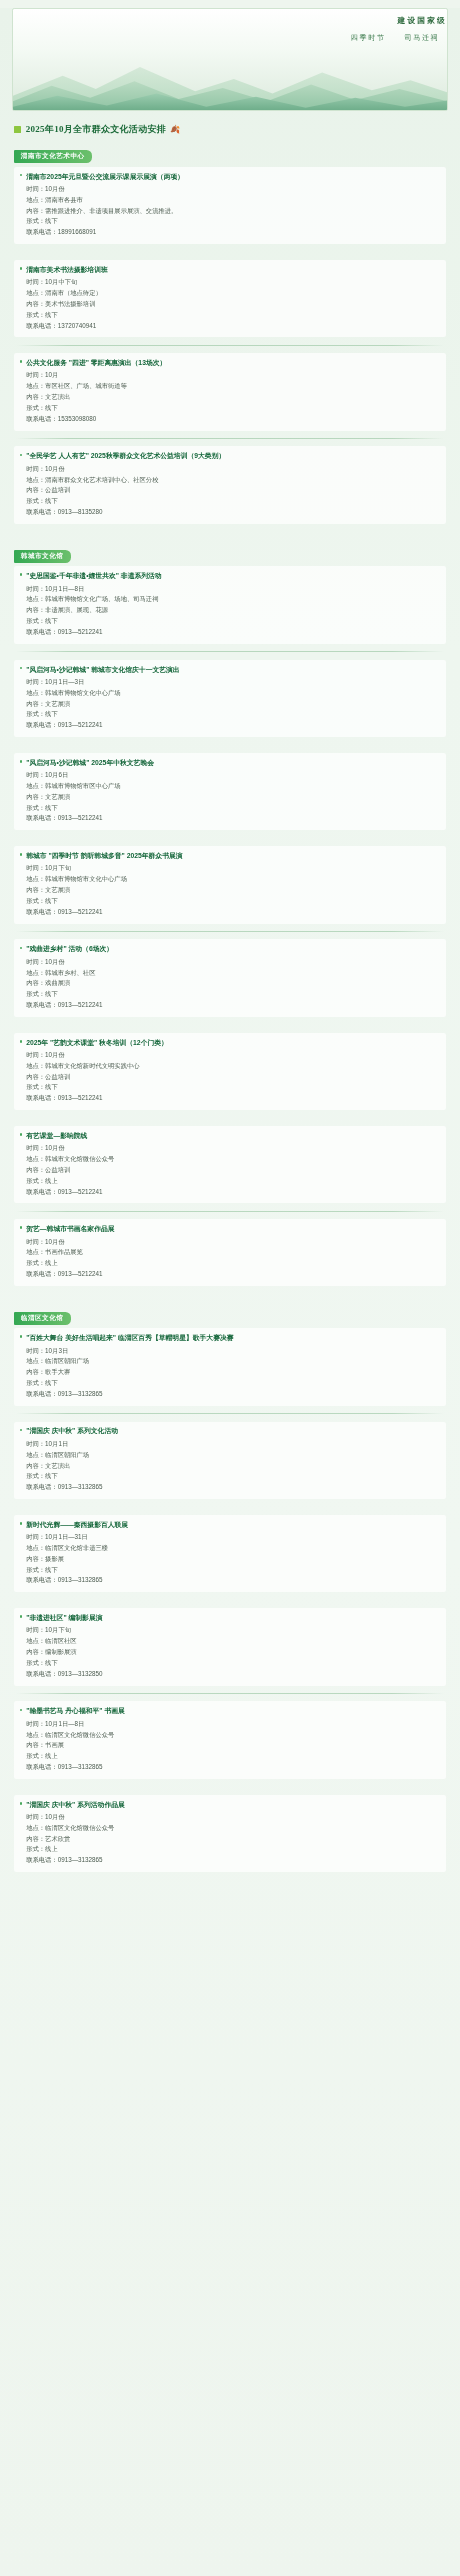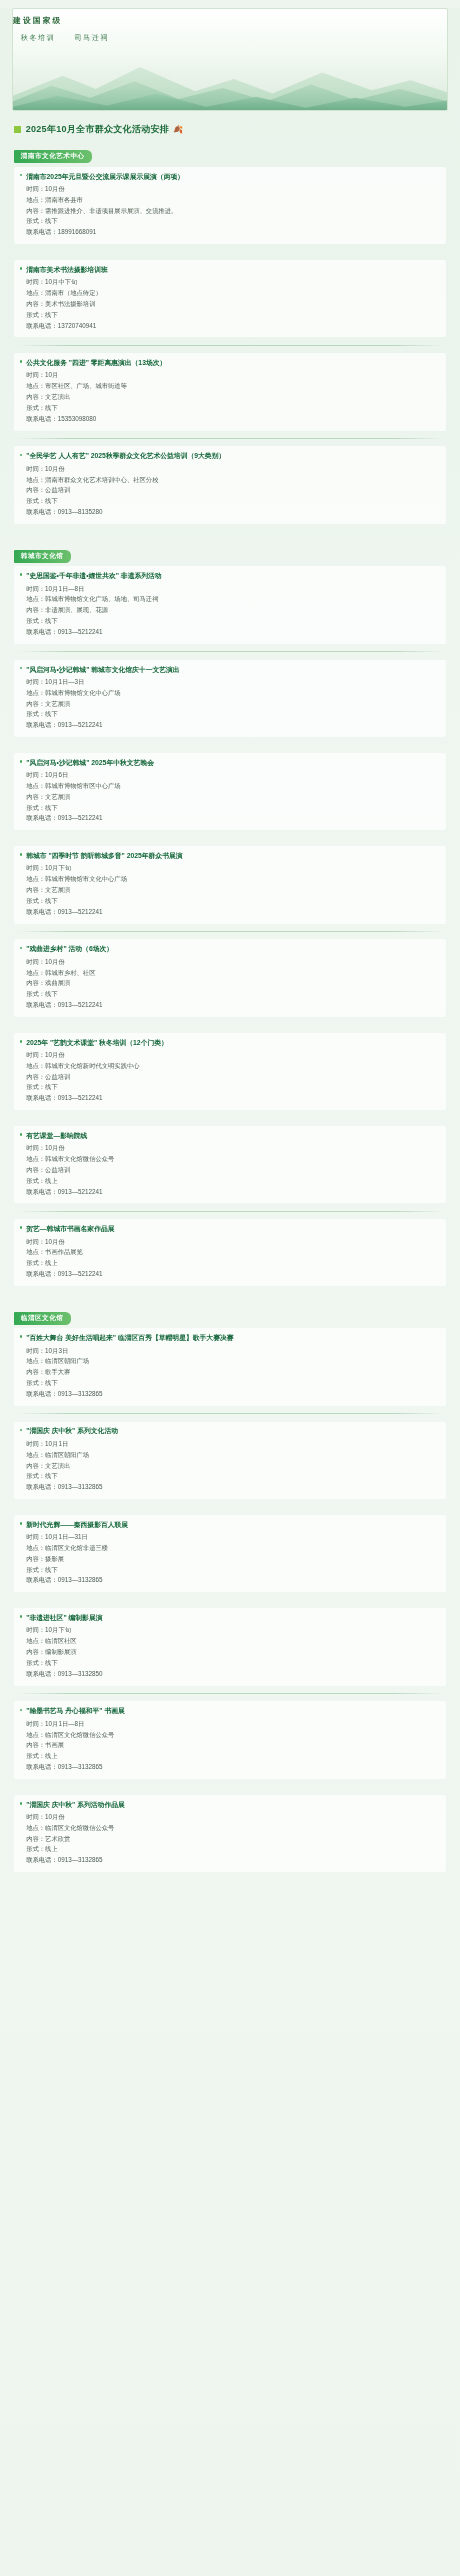--- a/index.html
+++ b/index.html
@@ -22,21 +22,21 @@
   .banner {
     margin: 7.7px 12px 0 12px;
     border: 1.1px solid #cfe3cf;
     border-radius: 2.2px;
     background: linear-gradient(180deg,#ffffff 0%, #f4faf4 40%, #dceadd 100%);
     overflow: hidden;
     position: relative;
     height: 103px;
   }
   .banner-inner {
-    text-align: left;
+    text-align: right;
     padding-top: 7.7px;
     position: relative;
     z-index: 3;
   }
   .banner-l1 {
     font-size: 7.7px;
     color: #2f6b3f;
     letter-spacing: 2.2px;
     font-weight: bold;
   }
@@ -73,20 +73,21 @@
     background: #8dc63f;
     transform: rotate(0deg);
     flex: 0 0 auto;
     border-radius: 0.5px;
   }
   .title-text {
     font-size: 9px;
     font-weight: bold;
     color: #1d6b3a;
     letter-spacing: 0.3px;
+    font-family: Liberation Serif, serif;
   }
   .title-emoji { font-size: 8.2px; }
 
   
   .section-head {
     display: inline-block;
     margin: 9.9px 0 3.3px 14.2px;
     background: linear-gradient(90deg,#34a853 0%, #6cc06c 100%);
     color: #fff;
     font-size: 6.6px;
@@ -152,21 +153,21 @@
             <stop offset="100%" stop-color="#aed6b9"></stop>
         </linearGradient>
       </defs>
       <path d="M0,70 L90,34 L150,58 L230,18 L330,62 L400,40 L470,66 L560,28 L650,60 L720,42 L793,66 L793,96 L0,96 Z" fill="url(#g3)" opacity="0.8"></path>
       <path d="M0,80 L70,52 L140,74 L220,44 L300,76 L380,56 L460,80 L540,50 L620,78 L700,58 L793,82 L793,96 L0,96 Z" fill="url(#g1)" opacity="0.9"></path>
       <path d="M0,90 L80,70 L170,88 L260,66 L350,90 L440,72 L530,92 L620,74 L710,90 L793,78 L793,96 L0,96 Z" fill="url(#g2)"></path>
     </svg>
     <div class="banner-inner">
       <div class="banner-l1">建设国家级</div>
       <div class="banner-l3">
-        <span>秋冬培训</span>
+        <span>四季时节</span>
         <span>司马迁祠</span>
       </div>
     </div>
   </div>
 
   <div class="title-row">
     <span class="title-square"></span>
     <span class="title-text">2025年10月全市群众文化活动安排</span>
     <span class="title-emoji">🍂</span>
   </div>

